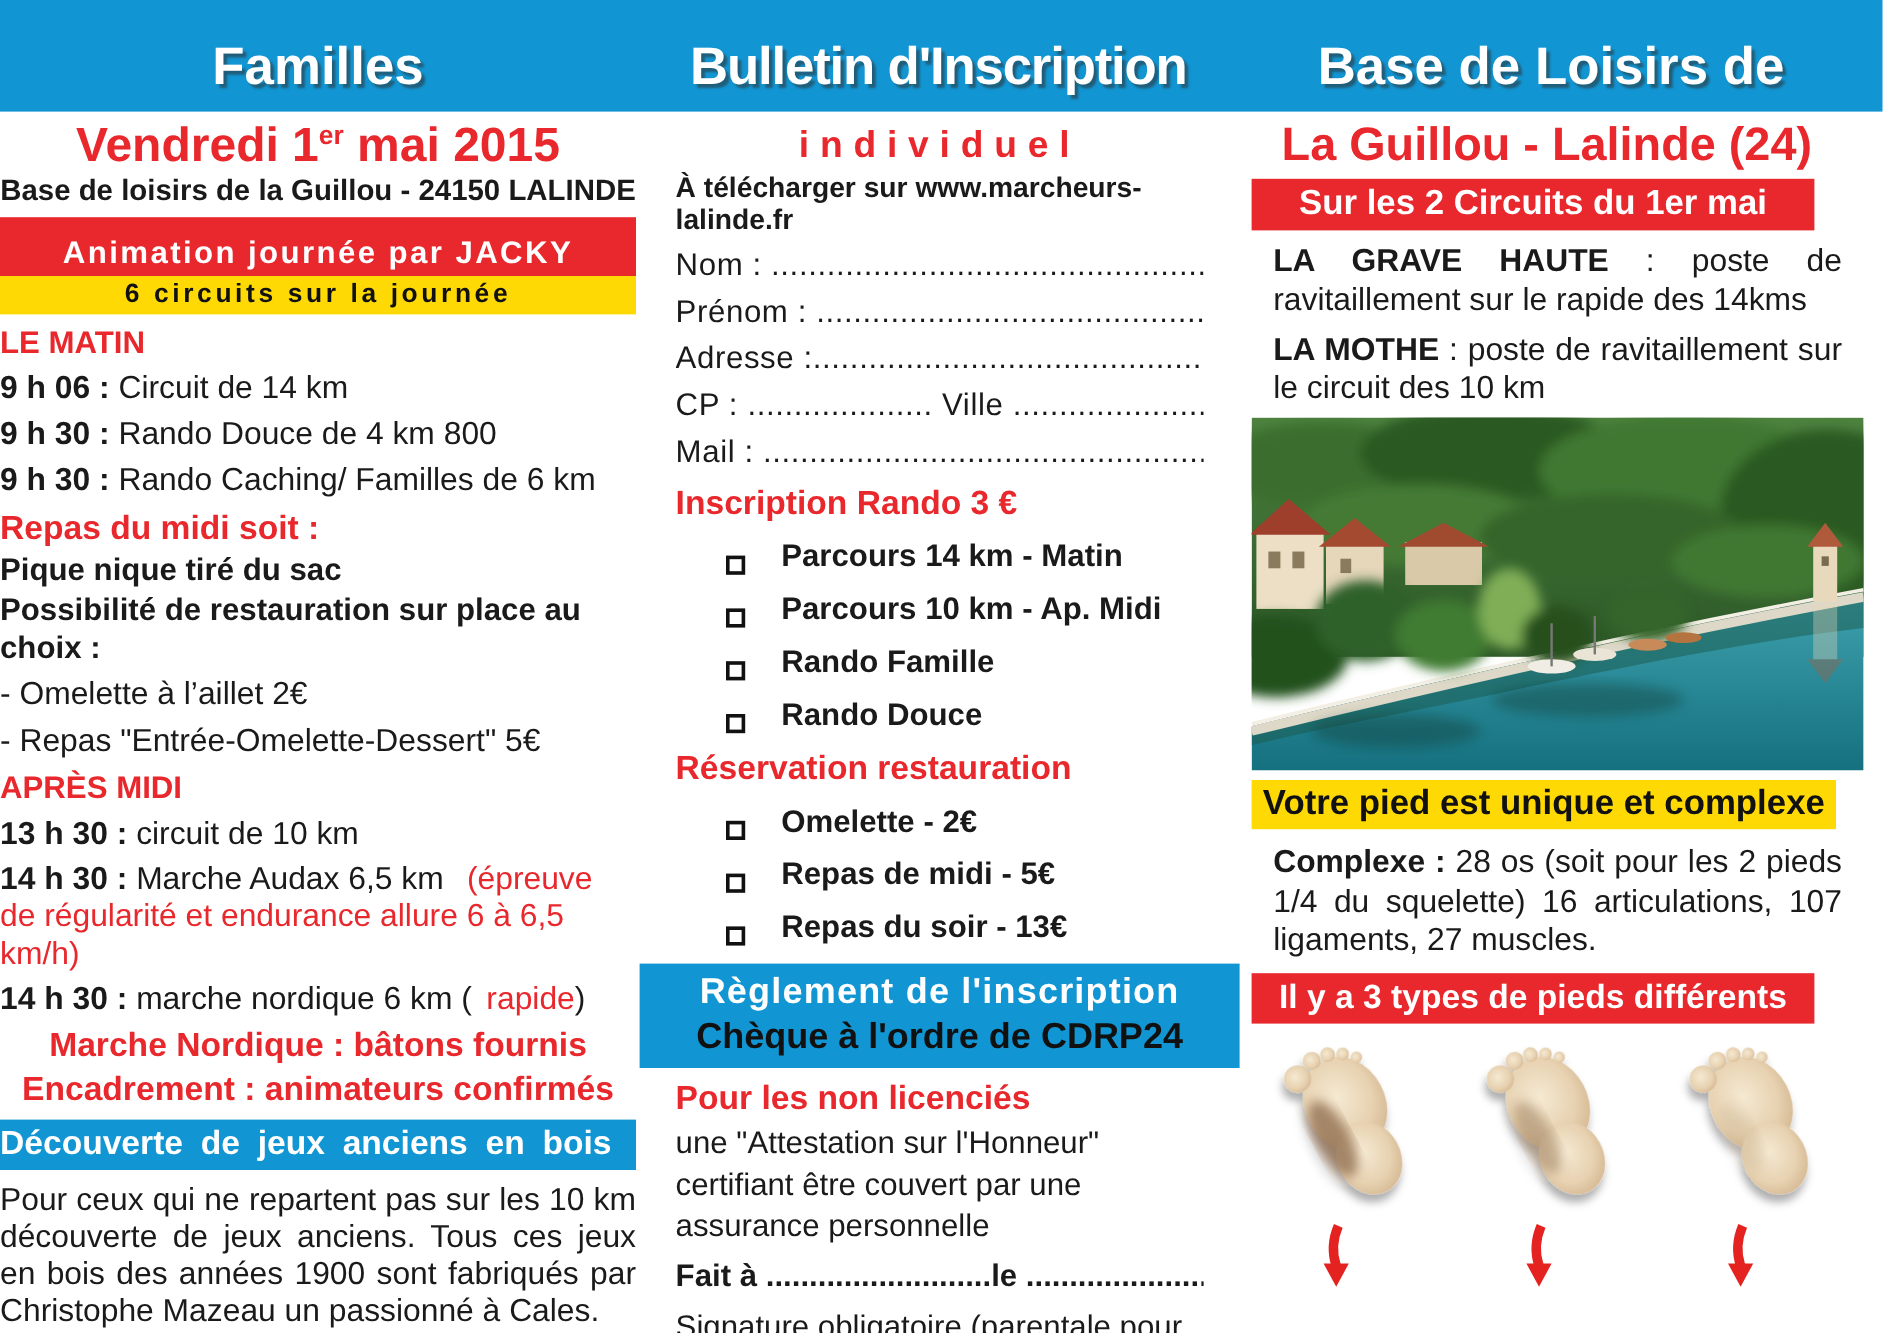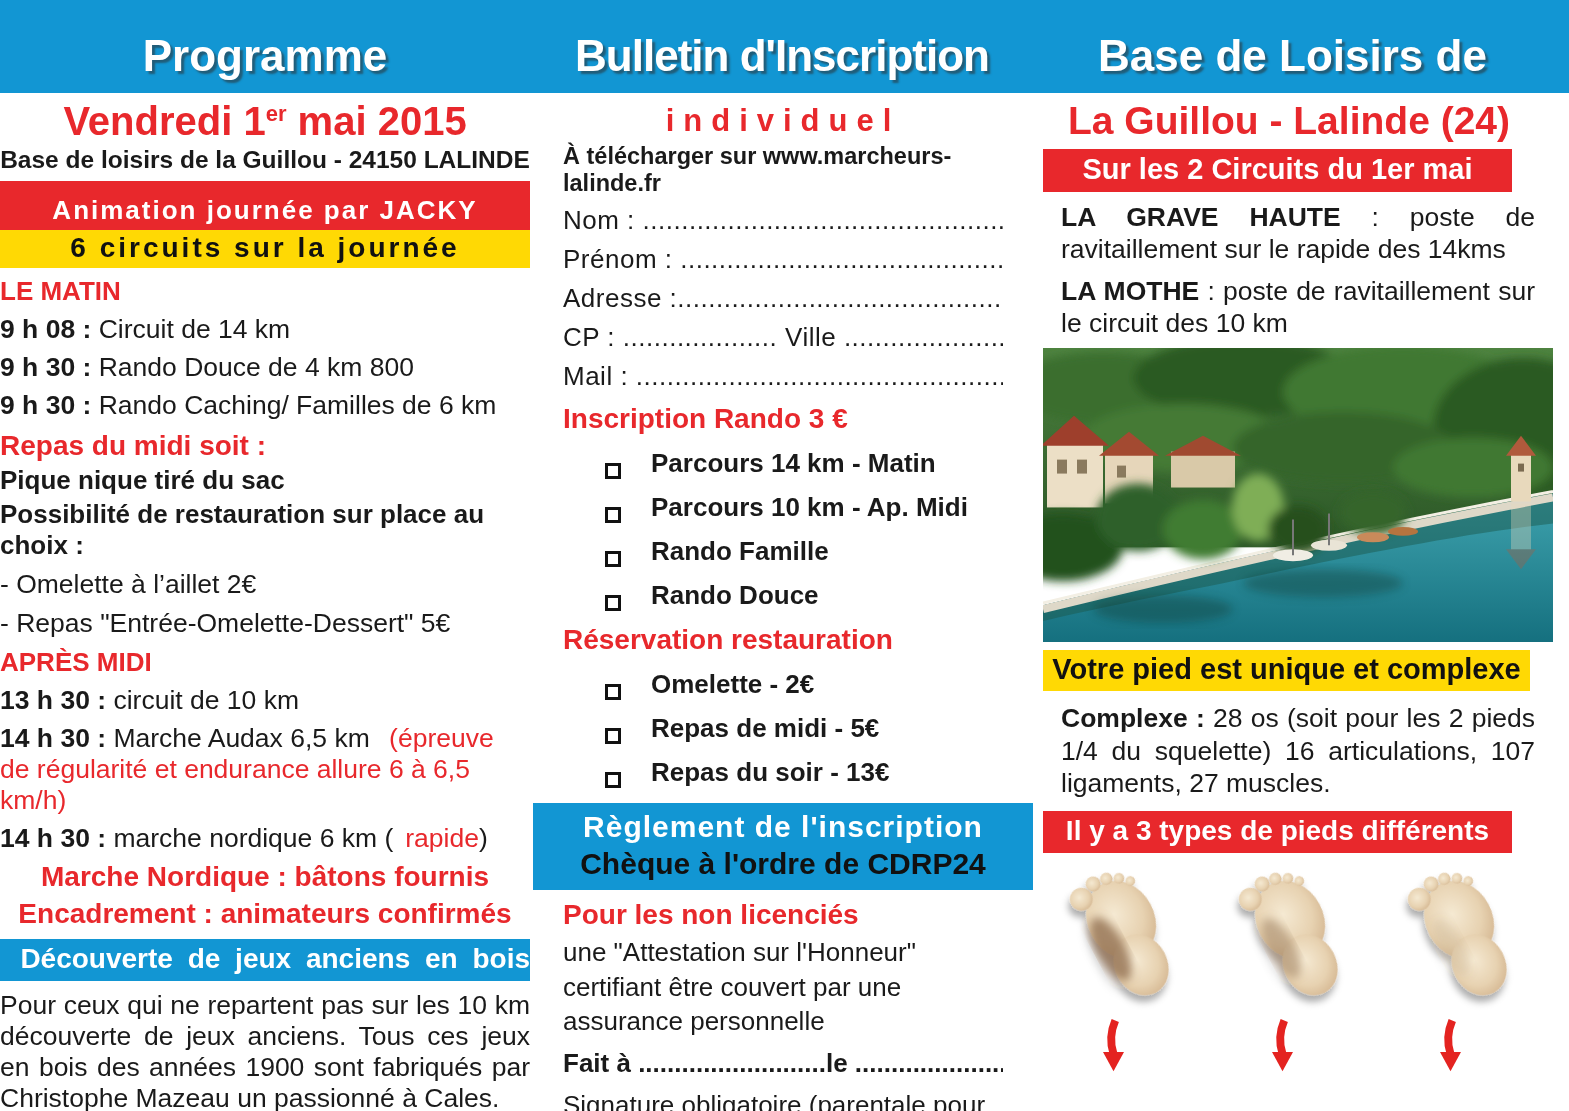--- a/index.html
+++ b/index.html
@@ -21,29 +21,29 @@
   .col3 { left:1043px; width:512px; }
   .c1pad { margin-left:45px; margin-right:26px; }
   .r { color:var(--red);padding-left:12px; }
   .just { text-align:justify; }
   
   .datetitle { color:var(--red); font-size:40px; font-weight:bold; text-align:center; margin-top:4px; }
   .datetitle sup { font-size:.55em; }
   .loc   { font-size:24.5px; font-weight:bold; text-align:center; margin:2px 0 7px; }
   .rband { background:var(--red); color:#fff; font-weight:bold; font-size:26px; text-align:center;
            letter-spacing:2px; padding:14px 0 4px; }
-  .yband { background:var(--yellow); color:#111; font-weight:bold; font-size:28px; text-align:center;
+  .yband { background:var(--yellow); color:#111; font-weight:bold; font-size:22px; text-align:center;
            letter-spacing:3px; padding:2px 0 4px; }
   .lehead { color:var(--red); font-weight:bold; font-size:26px; margin:8px 0 2px; }
   .sched  { font-size:26.5px; margin:7px 0; }
   .redh   { color:var(--red); font-weight:bold; font-size:28px; margin:9px 0 0; }
   .bld    { font-weight:bold; font-size:26px; margin:3px 0; }
   .dash   { font-size:26.5px; margin:8px 0; }
   .centerred { color:var(--red); font-weight:bold; font-size:28px; text-align:center; margin:5px 0 0; }
-  .bband  { background:var(--blue); color:#fff; font-weight:bold; font-size:28px; text-align:right;
+  .bband  { background:var(--blue); color:#fff; font-weight:bold; font-size:28px; text-align:left;
             padding:4px 0 6px; margin-top:9px; word-spacing:7px; }
   .para   { font-size:26.5px; line-height:1.17; margin:9px 0; }
   .pot b.k { color:#111; } .pot b.rr { color:var(--red); }
   
   .indiv { color:var(--red); font-weight:bold; font-size:31px; text-align:center; letter-spacing:9px; margin:8px 0 4px; }
   .dl    { font-weight:bold; font-size:23.5px; margin:4px 30px 6px; }
   .field { font-size:26px; margin:8px 30px; letter-spacing:.5px; white-space:nowrap; overflow:hidden; }
   .rh2   { color:var(--red); font-weight:bold; font-size:28px; margin:11px 30px 4px; }
   .chk   { display:flex; align-items:flex-end; font-size:26px; font-weight:bold; margin:13px 20px 13px 72px; }
   .box   { width:16px; height:16px; border:3.5px solid #111; margin-right:30px; flex:none; background:#fff; }
@@ -95,32 +95,32 @@
       </filter>
     <filter id="footShadow" x="-40%" y="-40%" width="180%" height="180%">
       <feDropShadow dx="-5" dy="6" stdDeviation="4" flood-color="#000000" flood-opacity="0.32"></feDropShadow>
     </filter>
   </defs>
 </svg>
 
 <div class="page">
 
   <div class="topband"></div>
-  <div class="htitle t1">Programme</div>
+  <div class="htitle t1">Familles</div>
   <div class="htitle t2">Bulletin d'Inscription</div>
   <div class="htitle t3">Base de Loisirs de</div>
 
   <section class="col col1">
     <h2 class="datetitle"><span>Vendredi 1</span><sup>er</sup><span> mai 2015</span></h2>
     <p class="loc">Base de loisirs de la Guillou - 24150 LALINDE</p>
     <div class="rband">Animation journée par JACKY</div>
     <div class="yband">6 circuits sur la journée</div>
 
     <p class="lehead c1pad">LE MATIN</p>
-    <p class="sched c1pad"><b>9 h 08 :</b> <span>Circuit de 14 km</span></p>
+    <p class="sched c1pad"><b>9 h 06 :</b> <span>Circuit de 14 km</span></p>
     <p class="sched c1pad"><b>9 h 30 :</b> <span>Rando Douce de 4 km 800</span></p>
     <p class="sched c1pad"><b>9 h 30 :</b> <span>Rando Caching/ Familles de 6 km</span></p>
 
     <p class="redh c1pad">Repas du midi soit :</p>
     <p class="bld c1pad">Pique nique tiré du sac</p>
     <p class="bld c1pad">Possibilité de restauration sur place au choix :</p>
     <p class="dash c1pad">-  Omelette à l’aillet 2€</p>
     <p class="dash c1pad">-  Repas  "Entrée-Omelette-Dessert" 5€</p>
 
     <p class="lehead c1pad">APRÈS MIDI</p>

